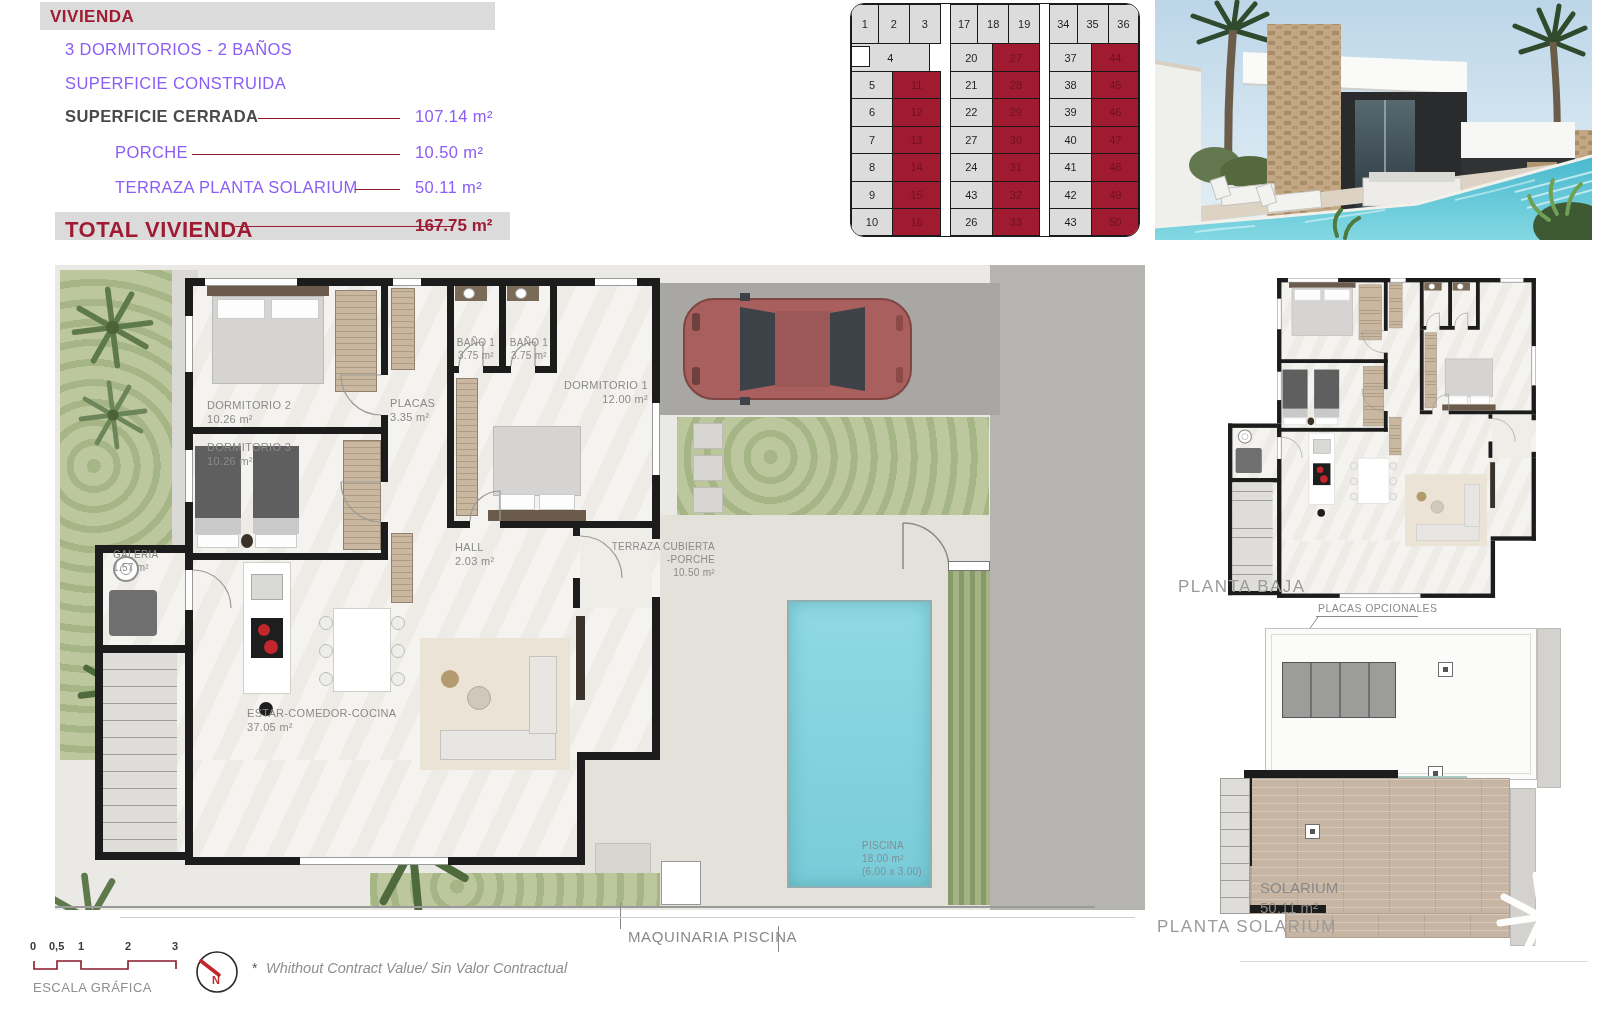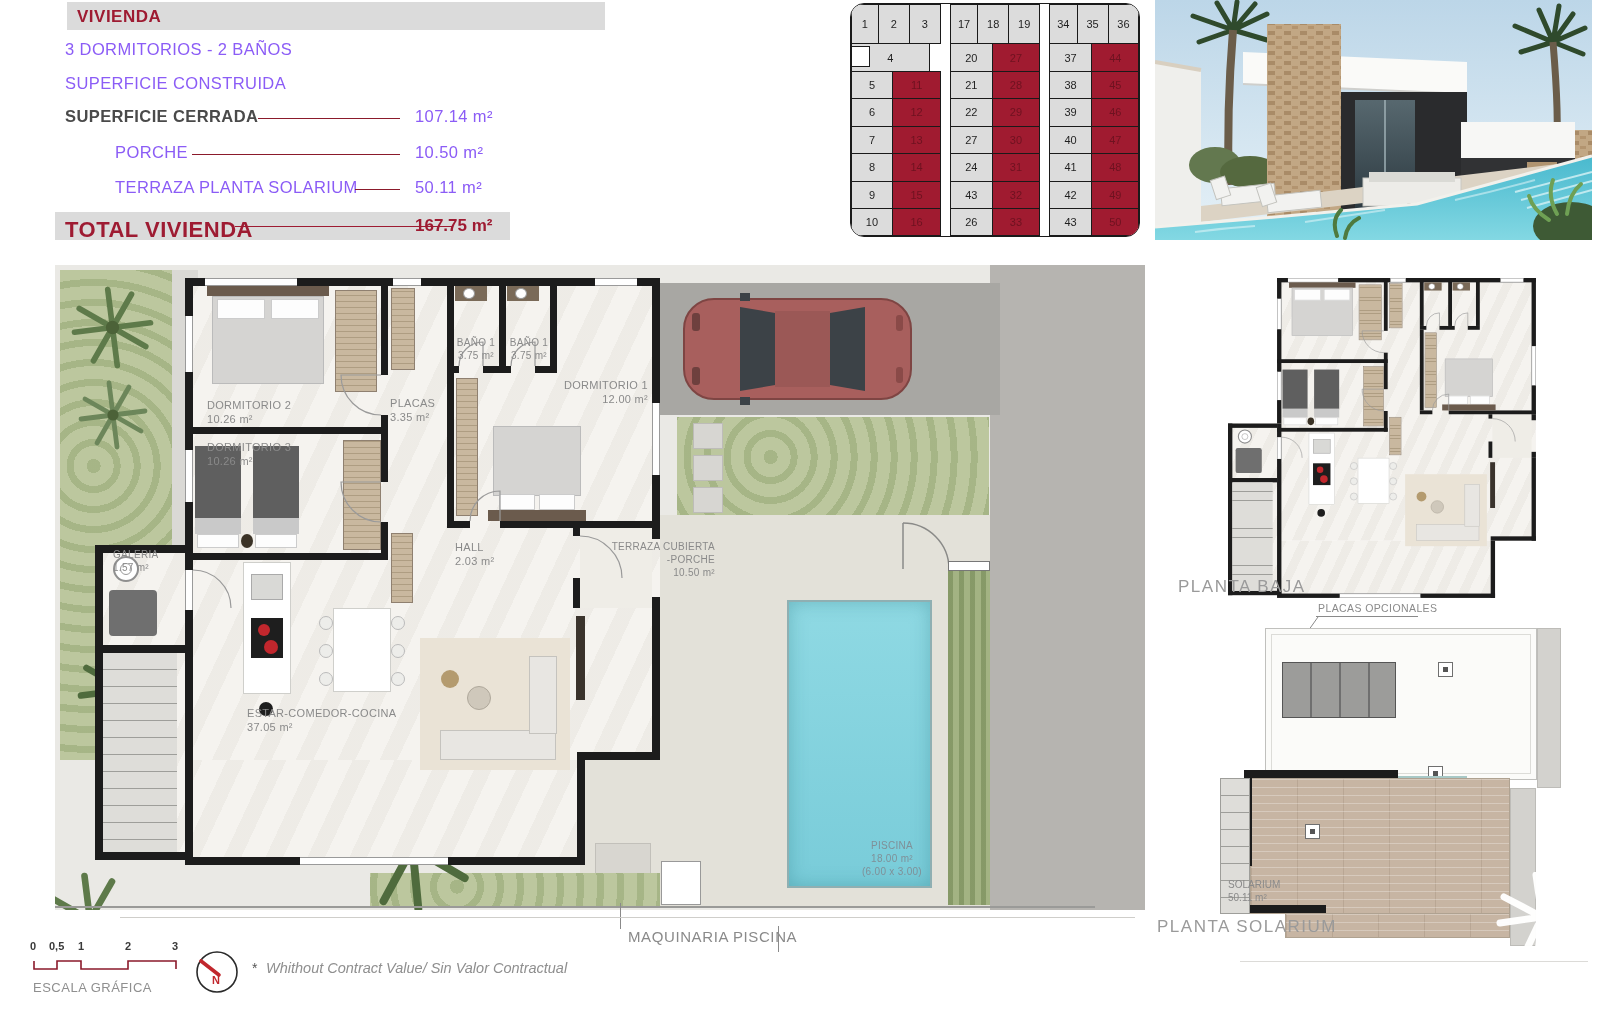--- a/index.html
+++ b/index.html
@@ -34,21 +34,21 @@
   .stone{position:absolute;background:#D7D6D2;border:1px solid #bdbcb8}
   .deckwood{background-color:#C7B5A3;background-image:repeating-linear-gradient(180deg,rgba(255,255,255,.28) 0 1px,transparent 1px 8px),repeating-linear-gradient(90deg,rgba(120,100,80,.18) 0 1px,transparent 1px 46px)}
   .skylight{position:absolute;width:15px;height:15px;background:#fff;border:1.5px solid #6f6f6f;display:flex;align-items:center;justify-content:center}
   .skylight::after{content:"";width:5px;height:5px;background:#555}
   .planta-label{position:absolute;color:#9A9A9A;font-size:17px;letter-spacing:1.5px}
 </style>
 </head>
 <body>
 
 <section>
-  <div class="gbar" style="left:67px;top:2px;width:538px;height:28px">
+  <div class="gbar" style="left:40px;top:2px;width:455px;height:28px">
     <span class="crimson abs" style="left:10px;top:5px;font-size:17px;letter-spacing:.5px">VIVIENDA</span>
   </div>
   <div class="abs glabel" style="left:65px;top:40px">3 DORMITORIOS - 2 BAÑOS</div>
   <div class="abs glabel" style="left:65px;top:74px">SUPERFICIE CONSTRUIDA</div>
 
   <div class="abs dlabel" style="left:65px;top:107px">SUPERFICIE CERRADA</div>
   <div class="rule" style="left:258px;top:118px;width:142px"></div>
   <div class="abs glabel" style="left:415px;top:107px">107.14 m²</div>
 
   <div class="abs glabel" style="left:115px;top:143px">PORCHE</div>
@@ -280,21 +280,21 @@
 
   <div class="abs hedge" style="left:893px;top:305px;width:42px;height:335px"></div>
 
   <svg class="abs" style="left:845px;top:255px" width="52" height="56">
     <path d="M3,3 A46,46 0 0 1 49,49" stroke="#8a8a88" fill="none" stroke-width="1.5"></path>
     <line x1="3" y1="3" x2="3" y2="49" stroke="#8a8a88" stroke-width="1.5"></line>
   </svg>
   <div class="abs" style="left:893px;top:296px;width:42px;height:10px;background:#fff;border:1px solid #777"></div>
 
   <div class="abs" style="left:732px;top:335px;width:145px;height:288px;background:linear-gradient(180deg,#8FD9E3,#79CCD9);border:2px solid #8FAFB2;box-shadow:inset 0 0 18px rgba(40,120,130,.35)">
-    <div class="rlabel" style="right:8px;bottom:8px;text-align:center;color:#7F9098;font-size:10px">
+    <div class="rlabel" style="right:8px;bottom:8px;text-align:left;color:#7F9098;font-size:10px">
       <div>PISCINA</div>
       <div>18.00 m²</div>
       <div>(6.00 x 3.00)</div>
     </div>
   </div>
 
   <div class="abs" style="left:540px;top:578px;width:56px;height:56px;background:#D8D6D0;border:1px solid #C2C0BA"></div>
   <div class="abs" style="left:606px;top:596px;width:40px;height:44px;background:#fff;border:1px solid #999"></div>
 
   <div class="abs greens" style="left:5px;top:5px;width:112px;height:490px"></div>
@@ -653,21 +653,21 @@
   <div class="abs deckwood" style="left:1285px;top:914px;width:225px;height:24px;border:1px solid #AFA291;border-top:none"></div>
   <div class="abs" style="left:1510px;top:788px;width:26px;height:158px;background:#D3D2CE;border:1px solid #BDBCB8"></div>
   <div class="skylight" style="left:1305px;top:824px"></div>
 
   <div class="wall" style="left:1248px;top:770px;width:150px;height:8px"></div>
   <div class="wall" style="left:1244px;top:770px;width:8px;height:96px"></div>
   <div class="wall" style="left:1244px;top:905px;width:82px;height:8px"></div>
 
   <div class="abs stairs" style="left:1220px;top:778px;width:30px;height:136px;border:1px solid #9E9E9A"></div>
 
-  <div class="abs" style="left:1228px;top:878px;font-size:10px;color:#8A8A8A;line-height:1.3">
+  <div class="abs" style="left:1260px;top:878px;font-size:15px;color:#8A8A8A;line-height:1.3">
     <div>SOLARIUM</div>
       <div>50.11 m²</div>
   </div>
   <div class="planta-label" style="left:1157px;top:917px">PLANTA SOLARIUM</div>
 
   <svg class="abs" style="left:1488px;top:872px" width="108" height="100" viewBox="0 0 100 100">
     <g stroke="#FFFFFF" stroke-width="7" fill="none" stroke-linecap="round" opacity="0.96">
       <path d="M50,45 l-38,-20 M50,45 l-42,6 M50,45 l-18,38 M50,45 l8,42 M50,45 l38,18 M50,45 l42,-8 M50,45 l18,-38 M50,45 l-6,-42"></path>
     </g>
     <path d="M50,45 L46,95" stroke="#FFFFFF" stroke-width="9" opacity="0.96"></path>

